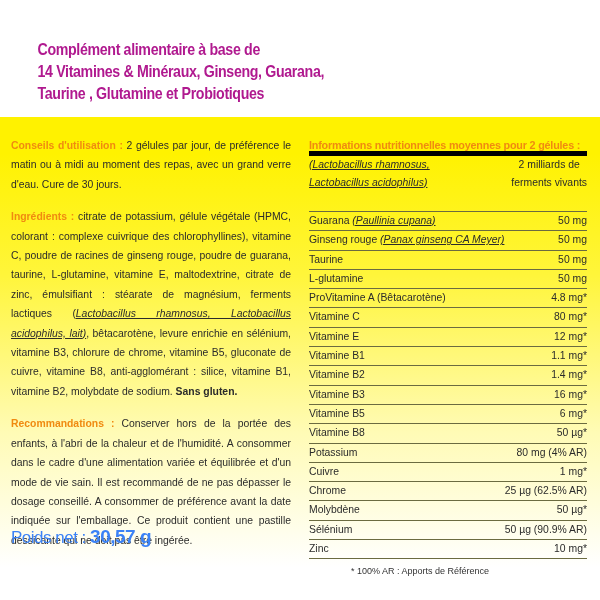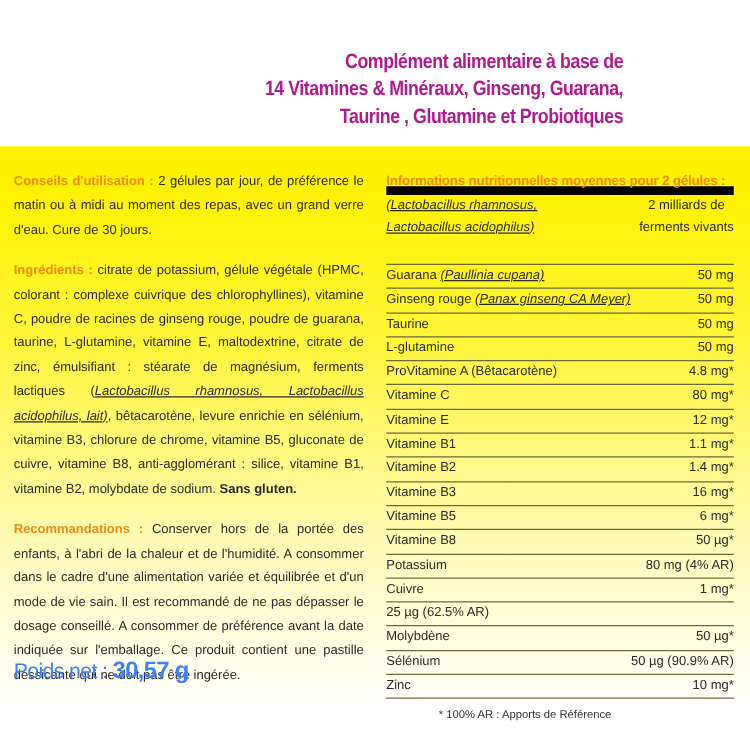--- a/index.html
+++ b/index.html
@@ -1,21 +1,21 @@
 <!DOCTYPE html>
 <html><head>
   <meta charset="utf-8">
   <style>
     * { box-sizing: border-box; margin: 0; padding: 0; }
     html, body { width: 600px; height: 600px; background: #ffffff; overflow: hidden; }
     body { font-family: "Liberation Sans", sans-serif; color: #2a2a2a; position: relative; }
 
     .title-block {
       position: absolute; left: 0; top: 38px; width: 536px;
-      text-align: right; color: #b0198f; font-weight: bold;
+      text-align: left; color: #b0198f; font-weight: bold;
       font-size: 16.5px; line-height: 22px; letter-spacing: -0.4px;
       font-family: "Liberation Sans Narrow", "Liberation Sans", sans-serif;
     }
     .title-block div { transform: scaleX(0.86); transform-origin: center; }
 
     .panel {
       position: absolute; left: 0; top: 117px; width: 600px; height: 450px;
       background: linear-gradient(to bottom, #fff200 0%, #fff200 8%, #fff53a 35%, #fffbb5 70%, #ffffff 100%);
     }
 
@@ -34,21 +34,21 @@
       letter-spacing: -0.5px;
     }
     .poids .val { font-weight: bold; font-size: 19px; }
 
     .right-col {
       position: absolute; left: 309px; top: 136px; width: 278px;
       font-size: 10.4px; color: #2b2b2b;
     }
     .nut-head {
       color: #f08a10; font-weight: bold; font-size: 10.8px;
-      height: 20px; line-height: 18px; border-bottom: 7px solid #000000;
+      height: 20px; line-height: 18px; border-bottom: 5px solid #000000;
       letter-spacing: -0.2px; white-space: nowrap;
     }
     .row {
       display: flex; justify-content: space-between; align-items: flex-start;
       border-bottom: 1px solid #6b6b40; line-height: 18.3px; height: 19.3px;
     }
     .row.tall { height: 56px; line-height: 17.5px; }
     .row .name { flex: 1; white-space: nowrap; }
     .row .val { text-align: left; white-space: nowrap; }
     .row.tall .val { text-align: center; }
@@ -143,20 +143,21 @@
       </div>
       <div class="row">
         <div class="name"><span>Potassium</span><span class="it"></span></div>
         <div class="val">80 mg (4% AR)</div>
       </div>
       <div class="row">
         <div class="name"><span>Cuivre</span><span class="it"></span></div>
         <div class="val">1 mg*</div>
       </div>
       <div class="row">
+        <div class="name"><span>Chrome</span><span class="it"></span></div>
         <div class="val">25 µg (62.5% AR)</div>
       </div>
       <div class="row">
         <div class="name"><span>Molybdène</span><span class="it"></span></div>
         <div class="val">50 µg*</div>
       </div>
       <div class="row">
         <div class="name"><span>Sélénium</span><span class="it"></span></div>
         <div class="val">50 µg (90.9% AR)</div>
       </div>

